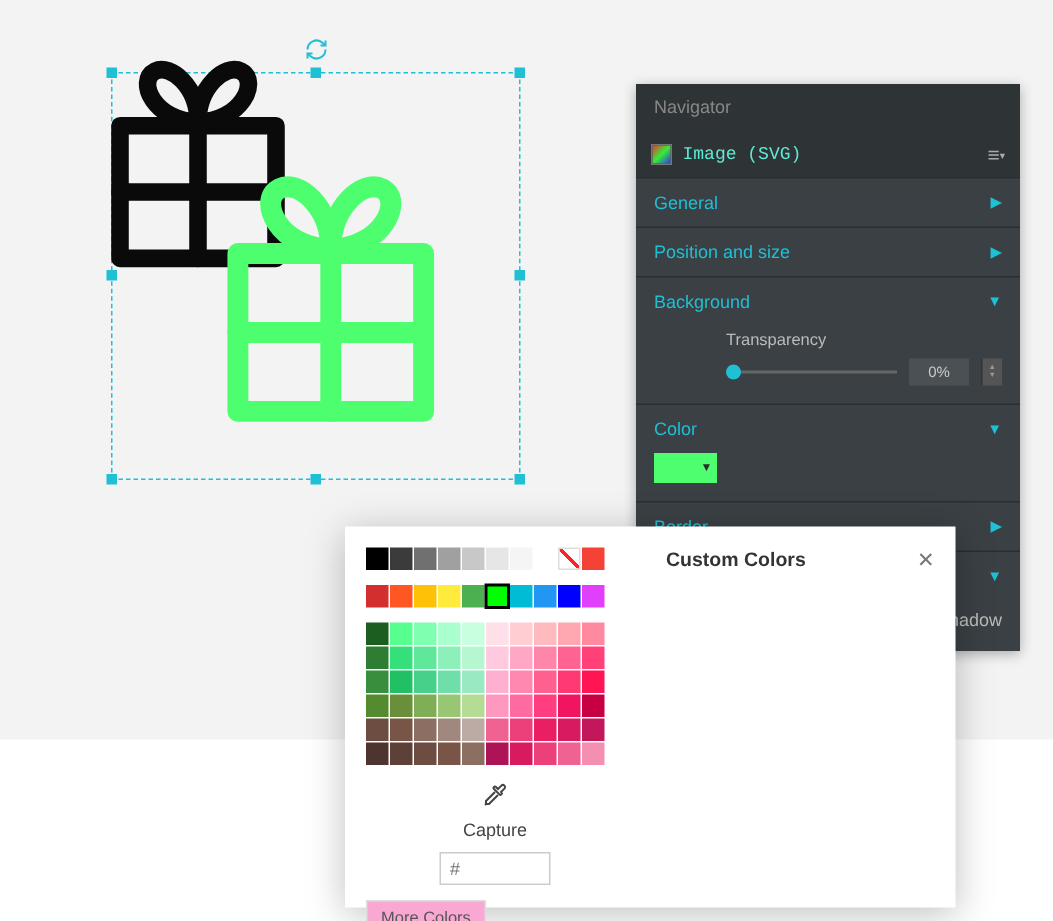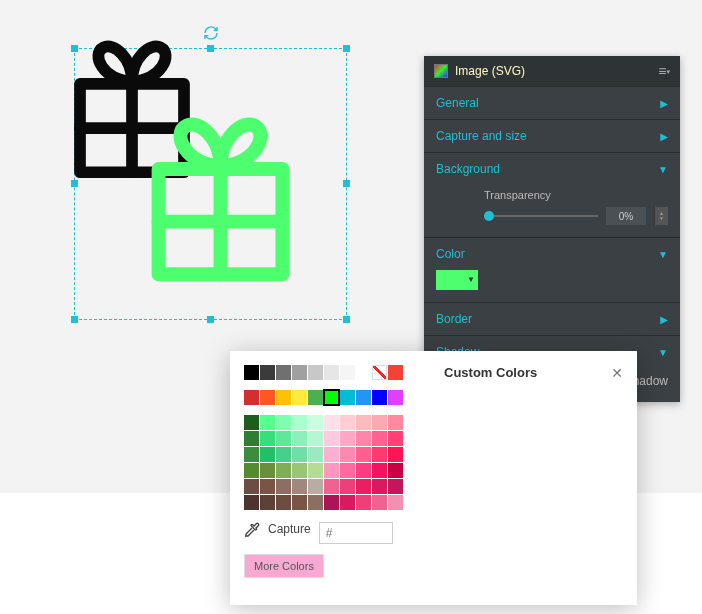--- a/index.html
+++ b/index.html
@@ -23,21 +23,21 @@
     .gift { position: absolute; }
     
     
     .panel { position: absolute; right: 22px; top: 56px; width: 256px; background: #3a4044; box-shadow: 0 2px 8px rgba(0,0,0,.3); color: #aab; font-size: 12px; }
     .tabs { display: flex; background: #2e3336; }
     .tab { padding: 8px 12px; color: #888; cursor: pointer; border-bottom: 2px solid transparent; }
     .tab.active { color: #1fbfd4; border-bottom-color: #1fbfd4; }
     .obj-header { display: flex; align-items: center; padding: 7px 10px; background: #2e3336; justify-content: space-between; }
     .obj-header-left { display: flex; align-items: center; gap: 7px; }
     .obj-icon { width: 14px; height: 14px; background: linear-gradient(135deg,#e33,#3e3,#33e); border: 1px solid #777; }
-    .obj-label { color: #fef9c3; }
+    .obj-label { color: #5eead4; font-family: Liberation Mono, monospace; }
     .menu-icon { color: #aaa; font-size: 14px; cursor: pointer; }
     .section { padding: 9px 12px; color: #1fbfd4; border-top: 1px solid #2a2e31; display: flex; justify-content: space-between; align-items: center; cursor: pointer; }
     .section .chev { color: #1fbfd4; font-size: 10px; }
     .bg-content { padding: 4px 12px 12px; margin-left: 48px; }
     .label { color: #bbb; font-size: 11px; margin-bottom: 6px; display: block; }
     .slider-row { display: flex; align-items: center; gap: 8px; }
     .slider-track { flex: 1; height: 2px; background: #666; position: relative; }
     .slider-knob { position: absolute; left: 0; top: -4px; width: 10px; height: 10px; border-radius: 50%; background: #1fbfd4; }
     .pct-box { width: 40px; height: 18px; background: #4a5054; color: #ccc; font-size: 10px; display: flex; align-items: center; justify-content: center; }
     .spinner { width: 14px; height: 18px; background: #555; border-left: 1px solid #333; display: flex; flex-direction: column; align-items: center; justify-content: center; color: #999; font-size: 5px; line-height: 5px; }
@@ -51,21 +51,21 @@
     .picker { position: absolute; left: 230px; top: 351px; width: 407px; height: 254px; background: #fff; box-shadow: 0 4px 24px rgba(0,0,0,.25); display: flex; }
     .picker-left { width: 200px; padding: 14px; }
     .picker-right { flex: 1; padding: 14px; position: relative; }
     .custom-title { font-size: 13px; color: #333; font-weight: 600; }
     .close-x { position: absolute; right: 14px; top: 14px; color: #777; cursor: pointer; font-size: 14px; }
     .grid { display: flex; flex-wrap: wrap; gap: 1px; }
     .sw { width: 15px; height: 15px; cursor: pointer; }
     .sw.selected { outline: 2px solid #000; outline-offset: -1px; }
     .sw.none { background: linear-gradient(to top right, #fff 0%, #fff 45%, #f22 45%, #f22 58%, #fff 55%, #fff 100%); border: 1px solid #ddd; }
     .grid-top { margin-bottom: 10px; }
-    .capture-row { display: flex; align-items: flex-start; gap: 8px; margin: 12px 0 10px; }
+    .capture-row { display: flex; align-items: center; gap: 8px; margin: 12px 0 10px; flex-direction: column; }
     .eyedropper { width: 16px; height: 16px; display: inline-block; }
     .cap-label { font-size: 12px; color: #444; }
     .hex-input { width: 74px; height: 22px; border: 1px solid #ccc; padding: 0 6px; font-size: 12px; color: #888; }
     .btn-row { display: flex; gap: 6px; }
     .btn { padding: 5px 9px; font-size: 11px; color: #555; background: #f9a8d4; border: 1px solid #ddd; cursor: pointer; }
   </style>
 </head>
 <body>
 
 <div class="canvas-bg">
@@ -103,34 +103,35 @@
         <line x1="10" y1="76" x2="90" y2="76"></line>
         <path d="M50 40 C50 22 36 10 28 14 C18 19 28 40 50 40 Z" fill="none"></path>
         <path d="M50 40 C50 22 64 10 72 14 C82 19 72 40 50 40 Z" fill="none"></path>
       </g>
     </svg>
   </div>
 </div>
 
 <div class="panel">
   <div class="tabs">
+    <div class="tab">Navigator</div>
   </div>
   <div class="obj-header">
     <div class="obj-header-left">
       <span class="obj-icon"></span>
       <span class="obj-label">Image (SVG)</span>
     </div>
     <span class="menu-icon">≡<span style="font-size:7px;vertical-align:2px">▾</span></span>
   </div>
   <div class="section">
     <span>General</span>
     <span class="chev">▶</span>
   </div>
   <div class="section">
-    <span>Capture and size</span>
+    <span>Position and size</span>
     <span class="chev">▶</span>
   </div>
   <div class="section">
     <span>Background</span>
     <span class="chev">▼</span>
   </div>
   <div class="bg-content">
     <span class="label">Transparency</span>
     <div class="slider-row">
       <div class="slider-track">

